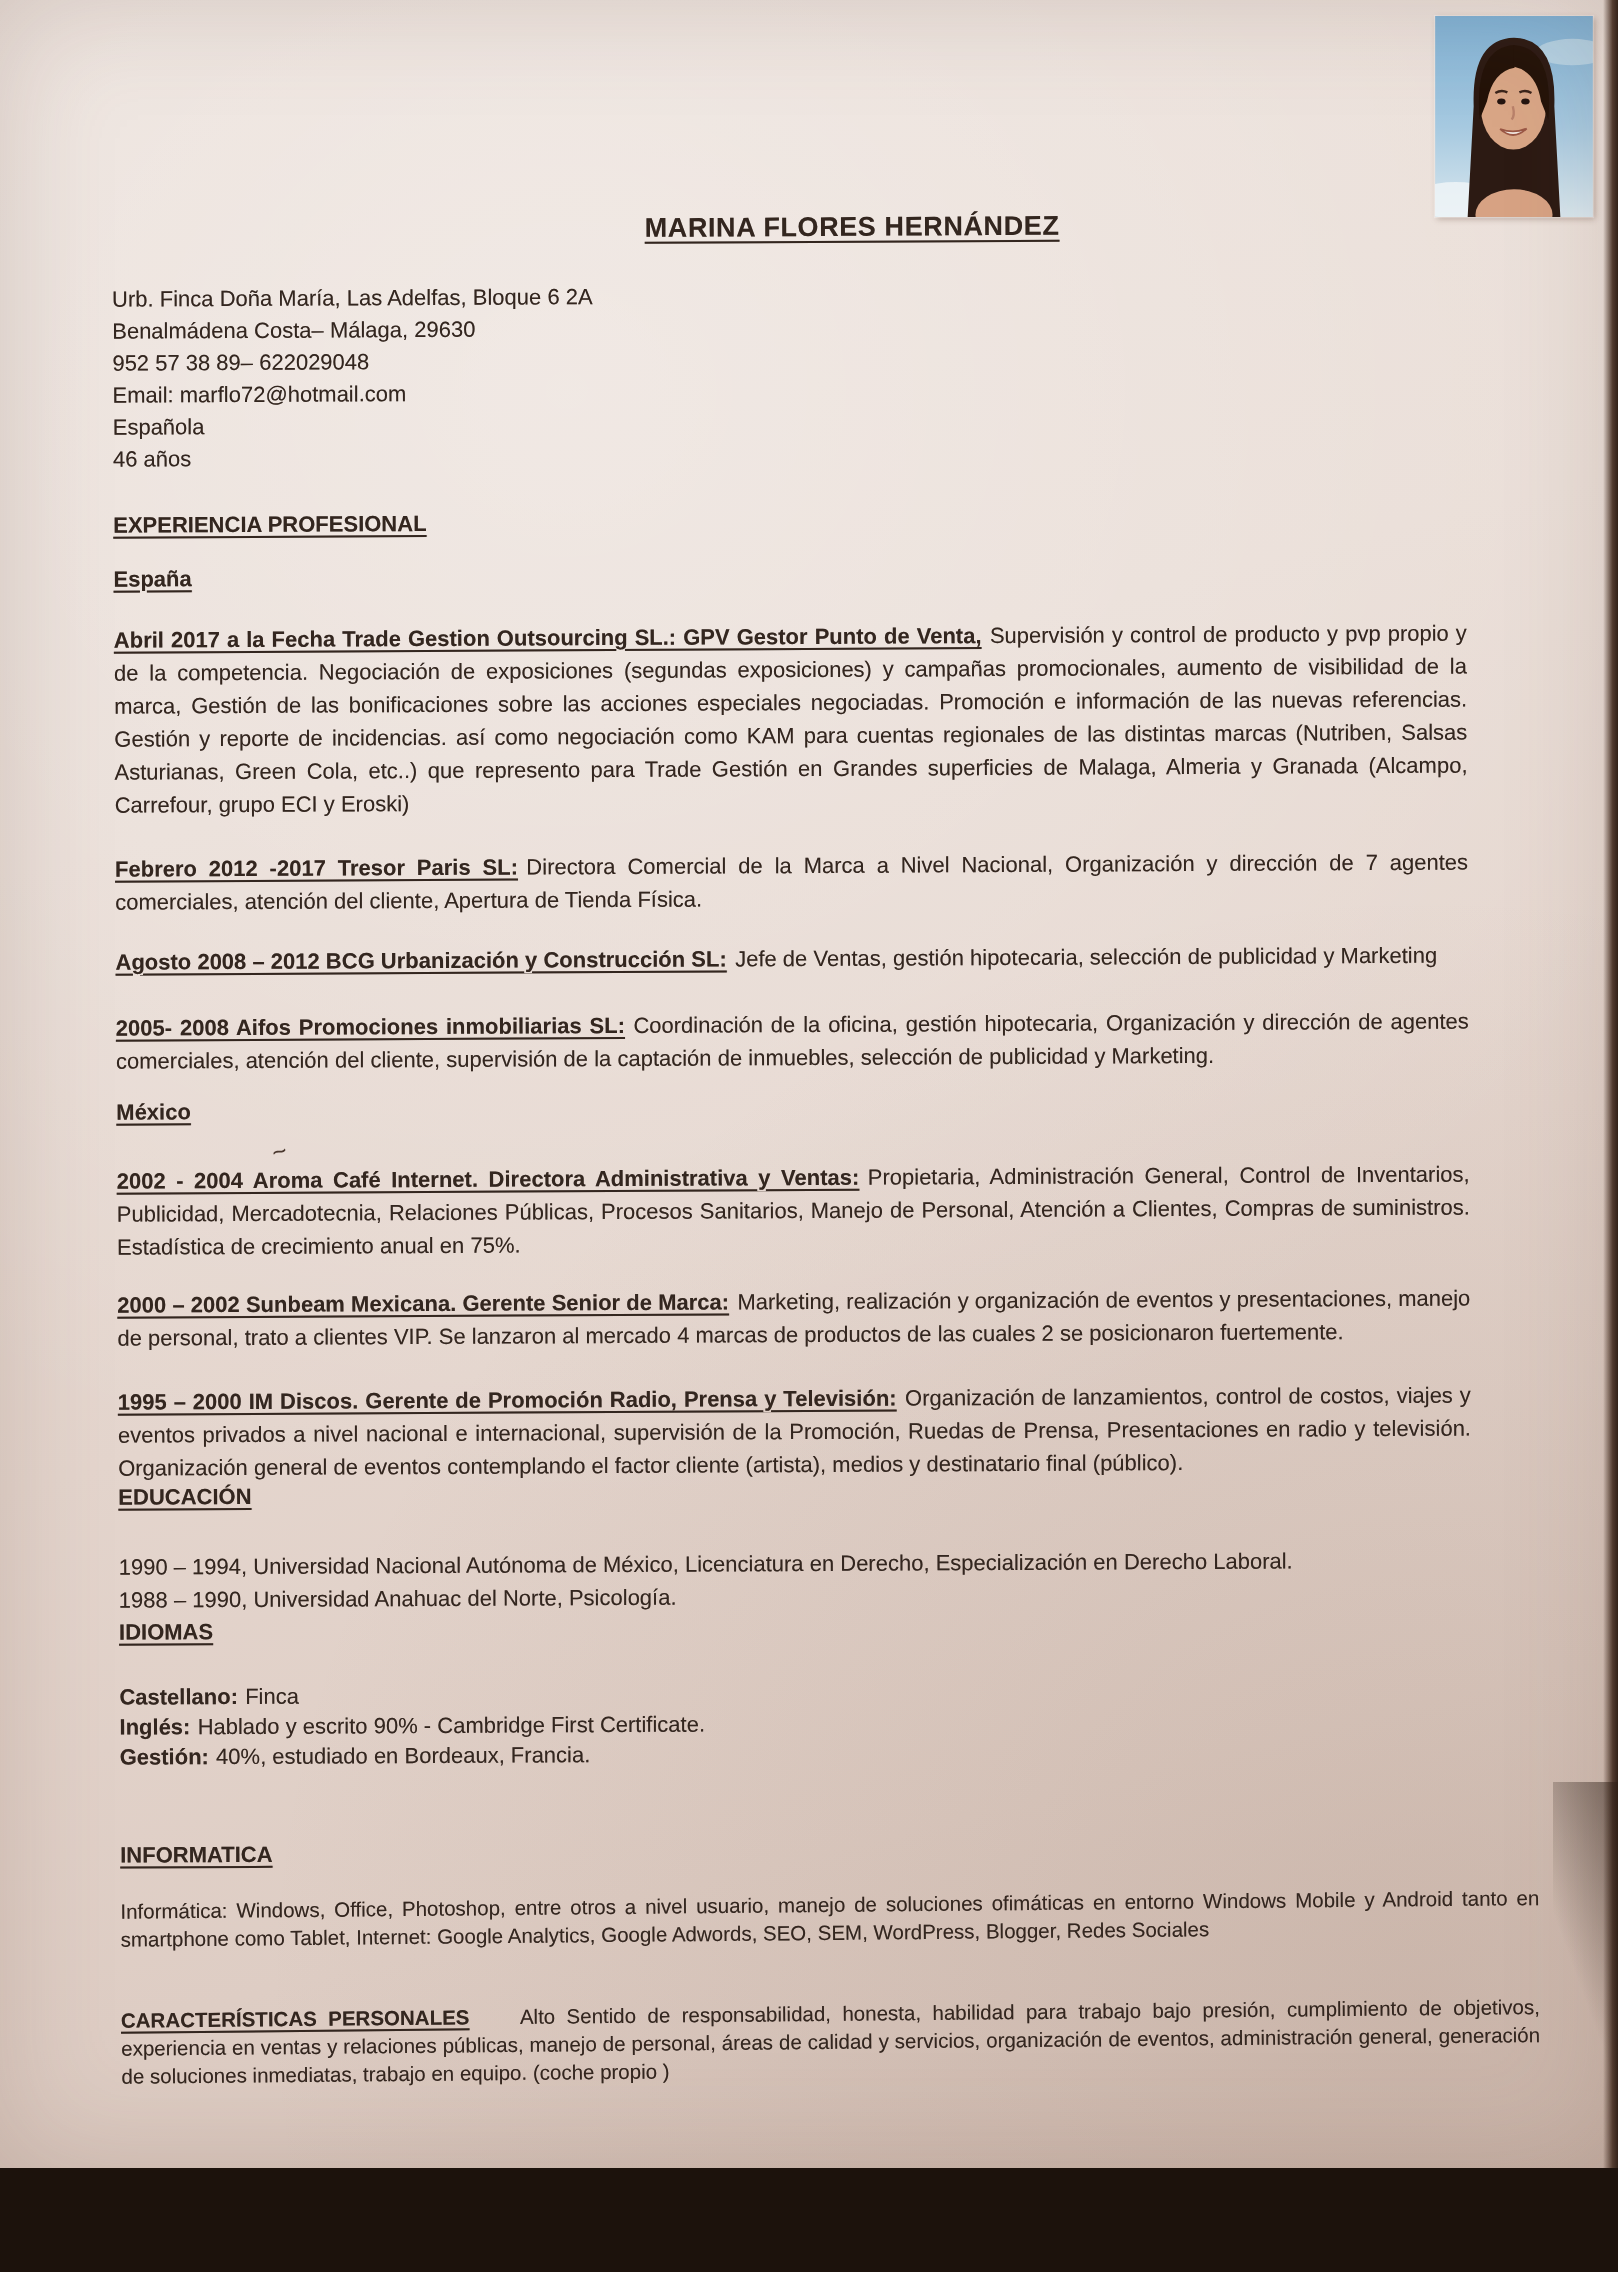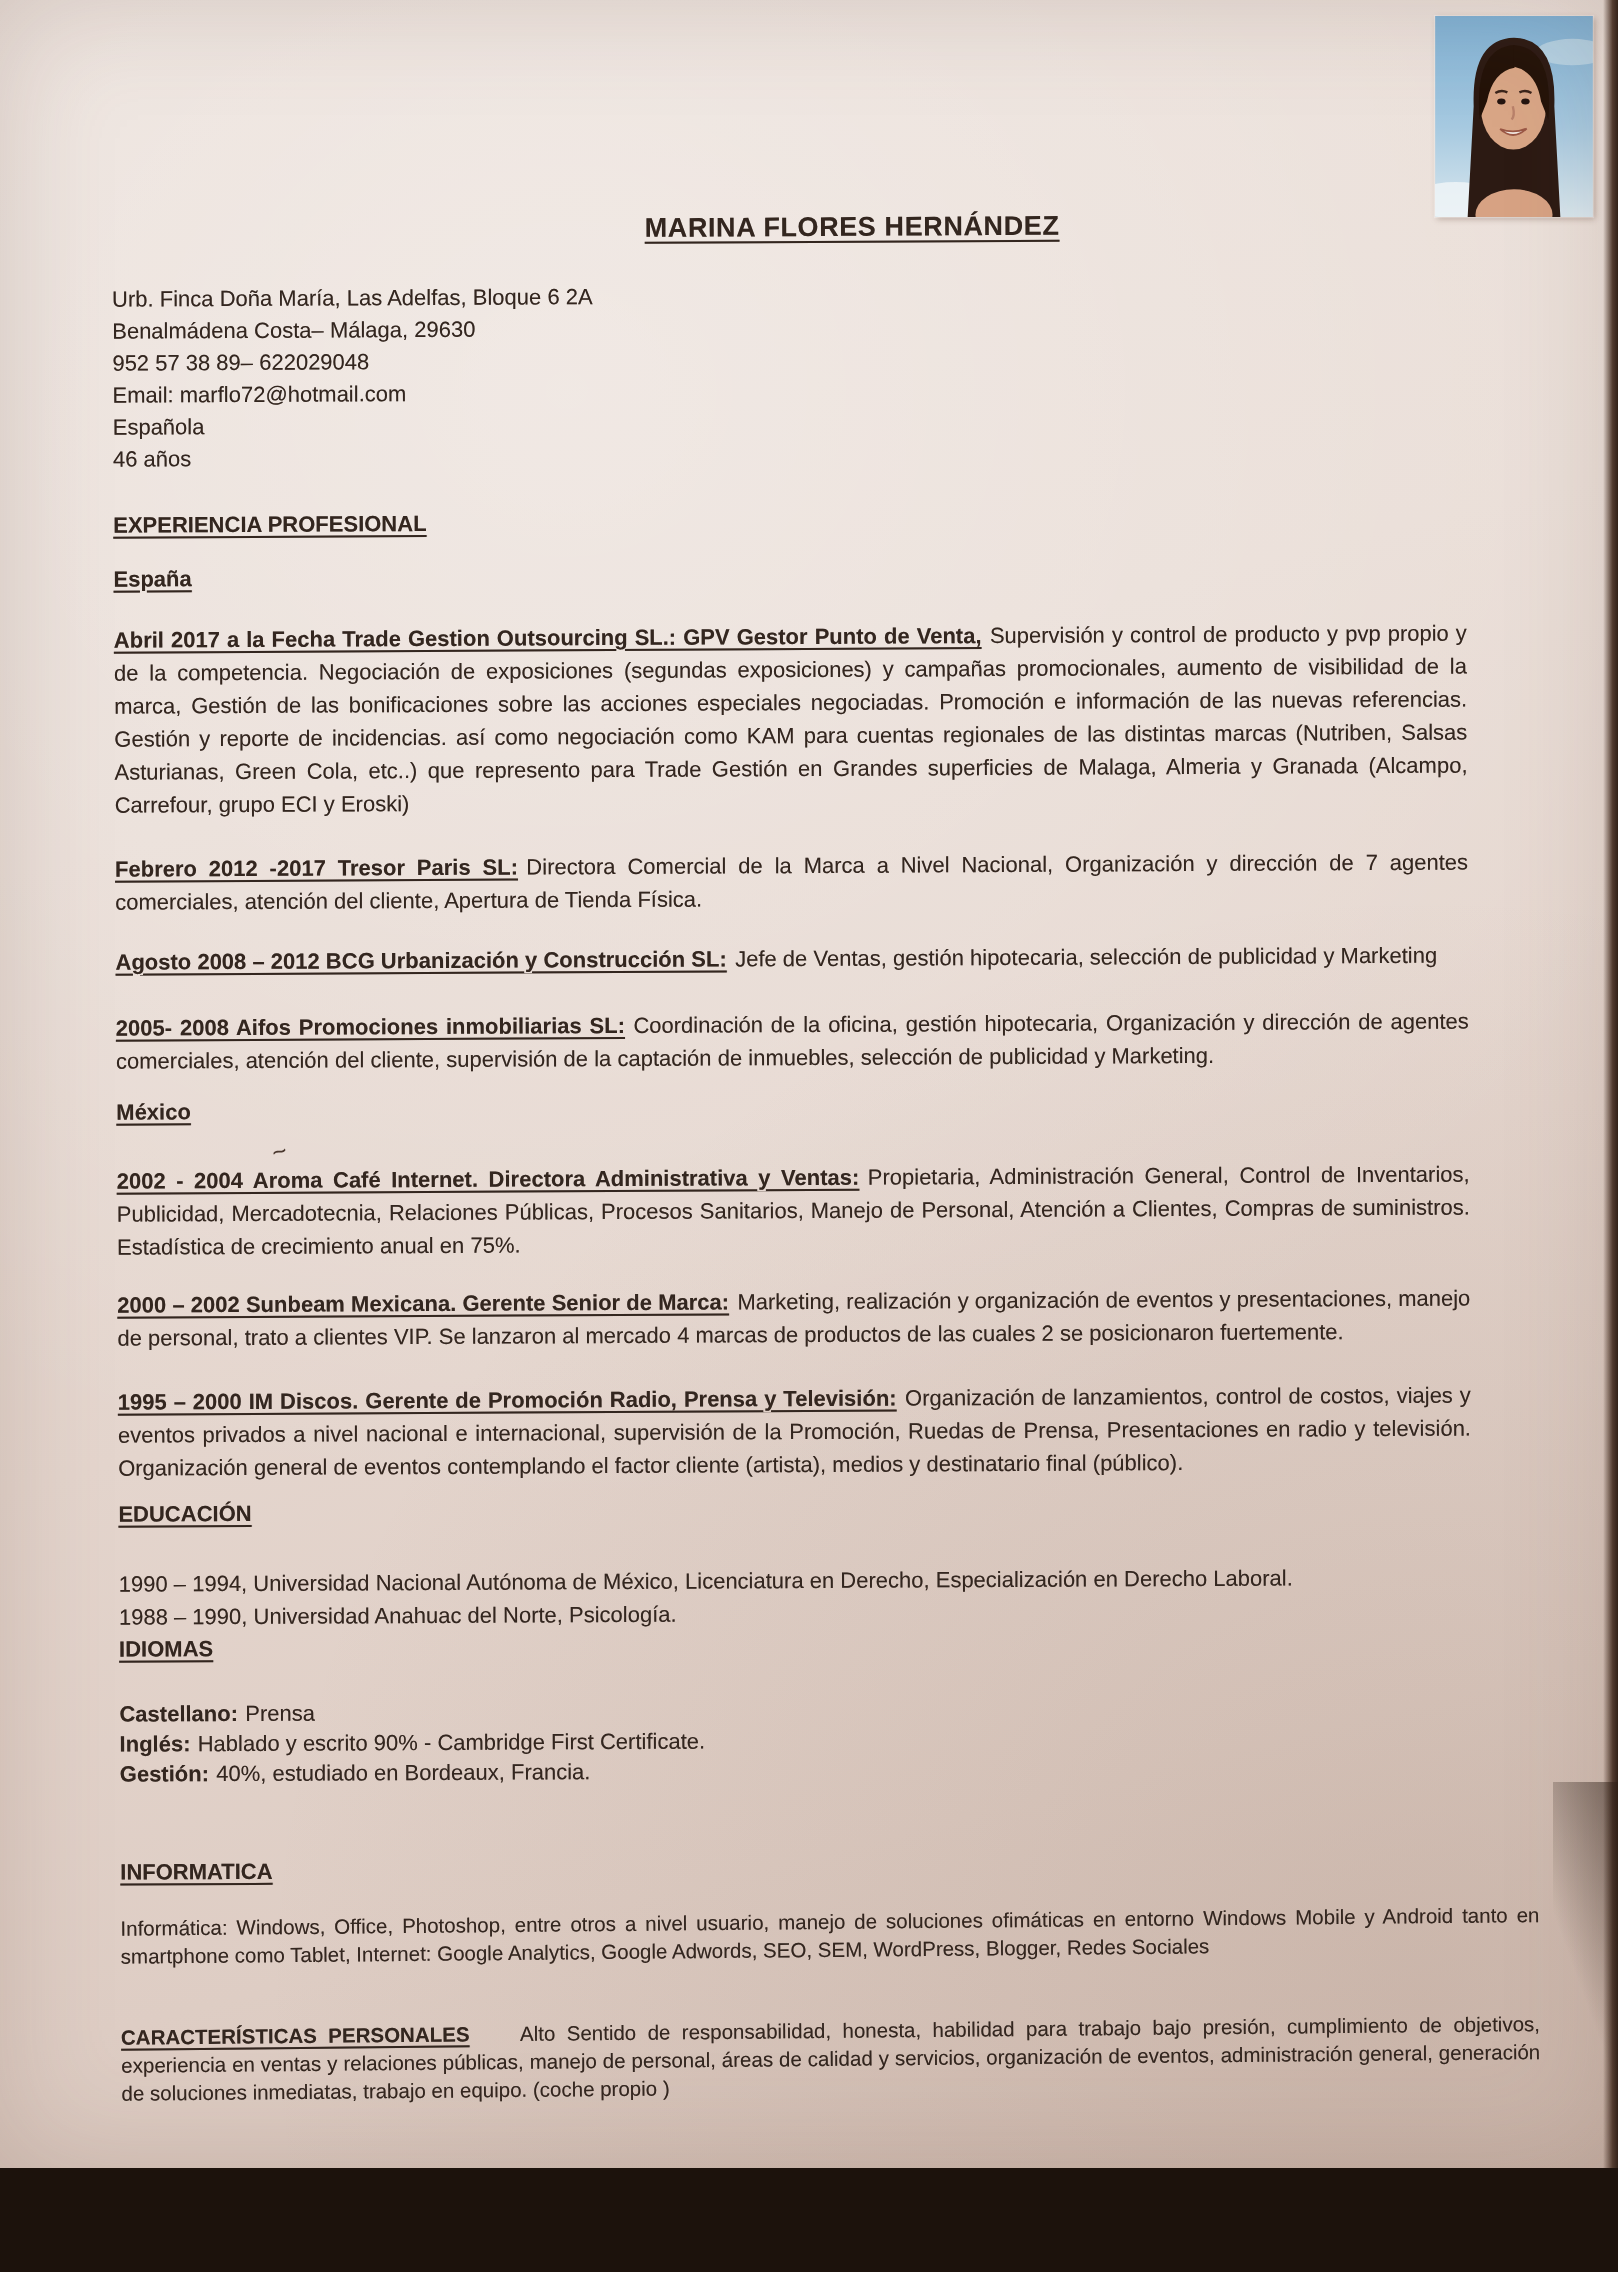--- a/index.html
+++ b/index.html
@@ -113,32 +113,32 @@
     </p>
 
     <p class="job" style="margin-top:25px">
       <span class="h">2000 – 2002 Sunbeam Mexicana. Gerente Senior de Marca:</span><span>Marketing, realización y organización de eventos y presentaciones, manejo de personal, trato a clientes VIP.  Se lanzaron al mercado 4 marcas de productos de las cuales 2 se posicionaron fuertemente.</span>
     </p>
 
     <p class="job" style="margin-top:31px">
       <span class="h">1995 – 2000 IM Discos. Gerente de Promoción Radio, Prensa y Televisión:</span><span>Organización de lanzamientos, control de costos, viajes y eventos privados a nivel nacional e internacional, supervisión de la Promoción, Ruedas de Prensa, Presentaciones en radio y televisión. Organización general de eventos contemplando el factor cliente (artista), medios y destinatario final (público).</span>
     </p>
 
-    <p class="sec" style="margin-top:17px">EDUCACIÓN</p>
+    <p class="sec" style="">EDUCACIÓN</p>
 
     <div style="margin-top:40px">
       <p class="edu">1990 – 1994, Universidad Nacional Autónoma de México, Licenciatura en Derecho, Especialización en Derecho Laboral.</p>
       <p class="edu">1988 – 1990, Universidad Anahuac del Norte, Psicología.</p>
     </div>
 
     <p class="sec" style="margin-top:3px">IDIOMAS</p>
 
     <div style="margin-top:37px">
       <p class="lang">
-        <span class="b">Castellano:</span><span>Prensa</span>
+        <span class="b">Castellano:</span><span>Finca</span>
       </p>
       <p class="lang">
         <span class="b">Inglés:</span><span>Hablado y escrito 90% - Cambridge First Certificate.</span>
       </p>
       <p class="lang">
         <span class="b">Gestión:</span><span>40%, estudiado en Bordeaux, Francia.</span>
       </p>
     </div>
 
     <p class="sec" style="margin-top:70px">INFORMATICA</p>

